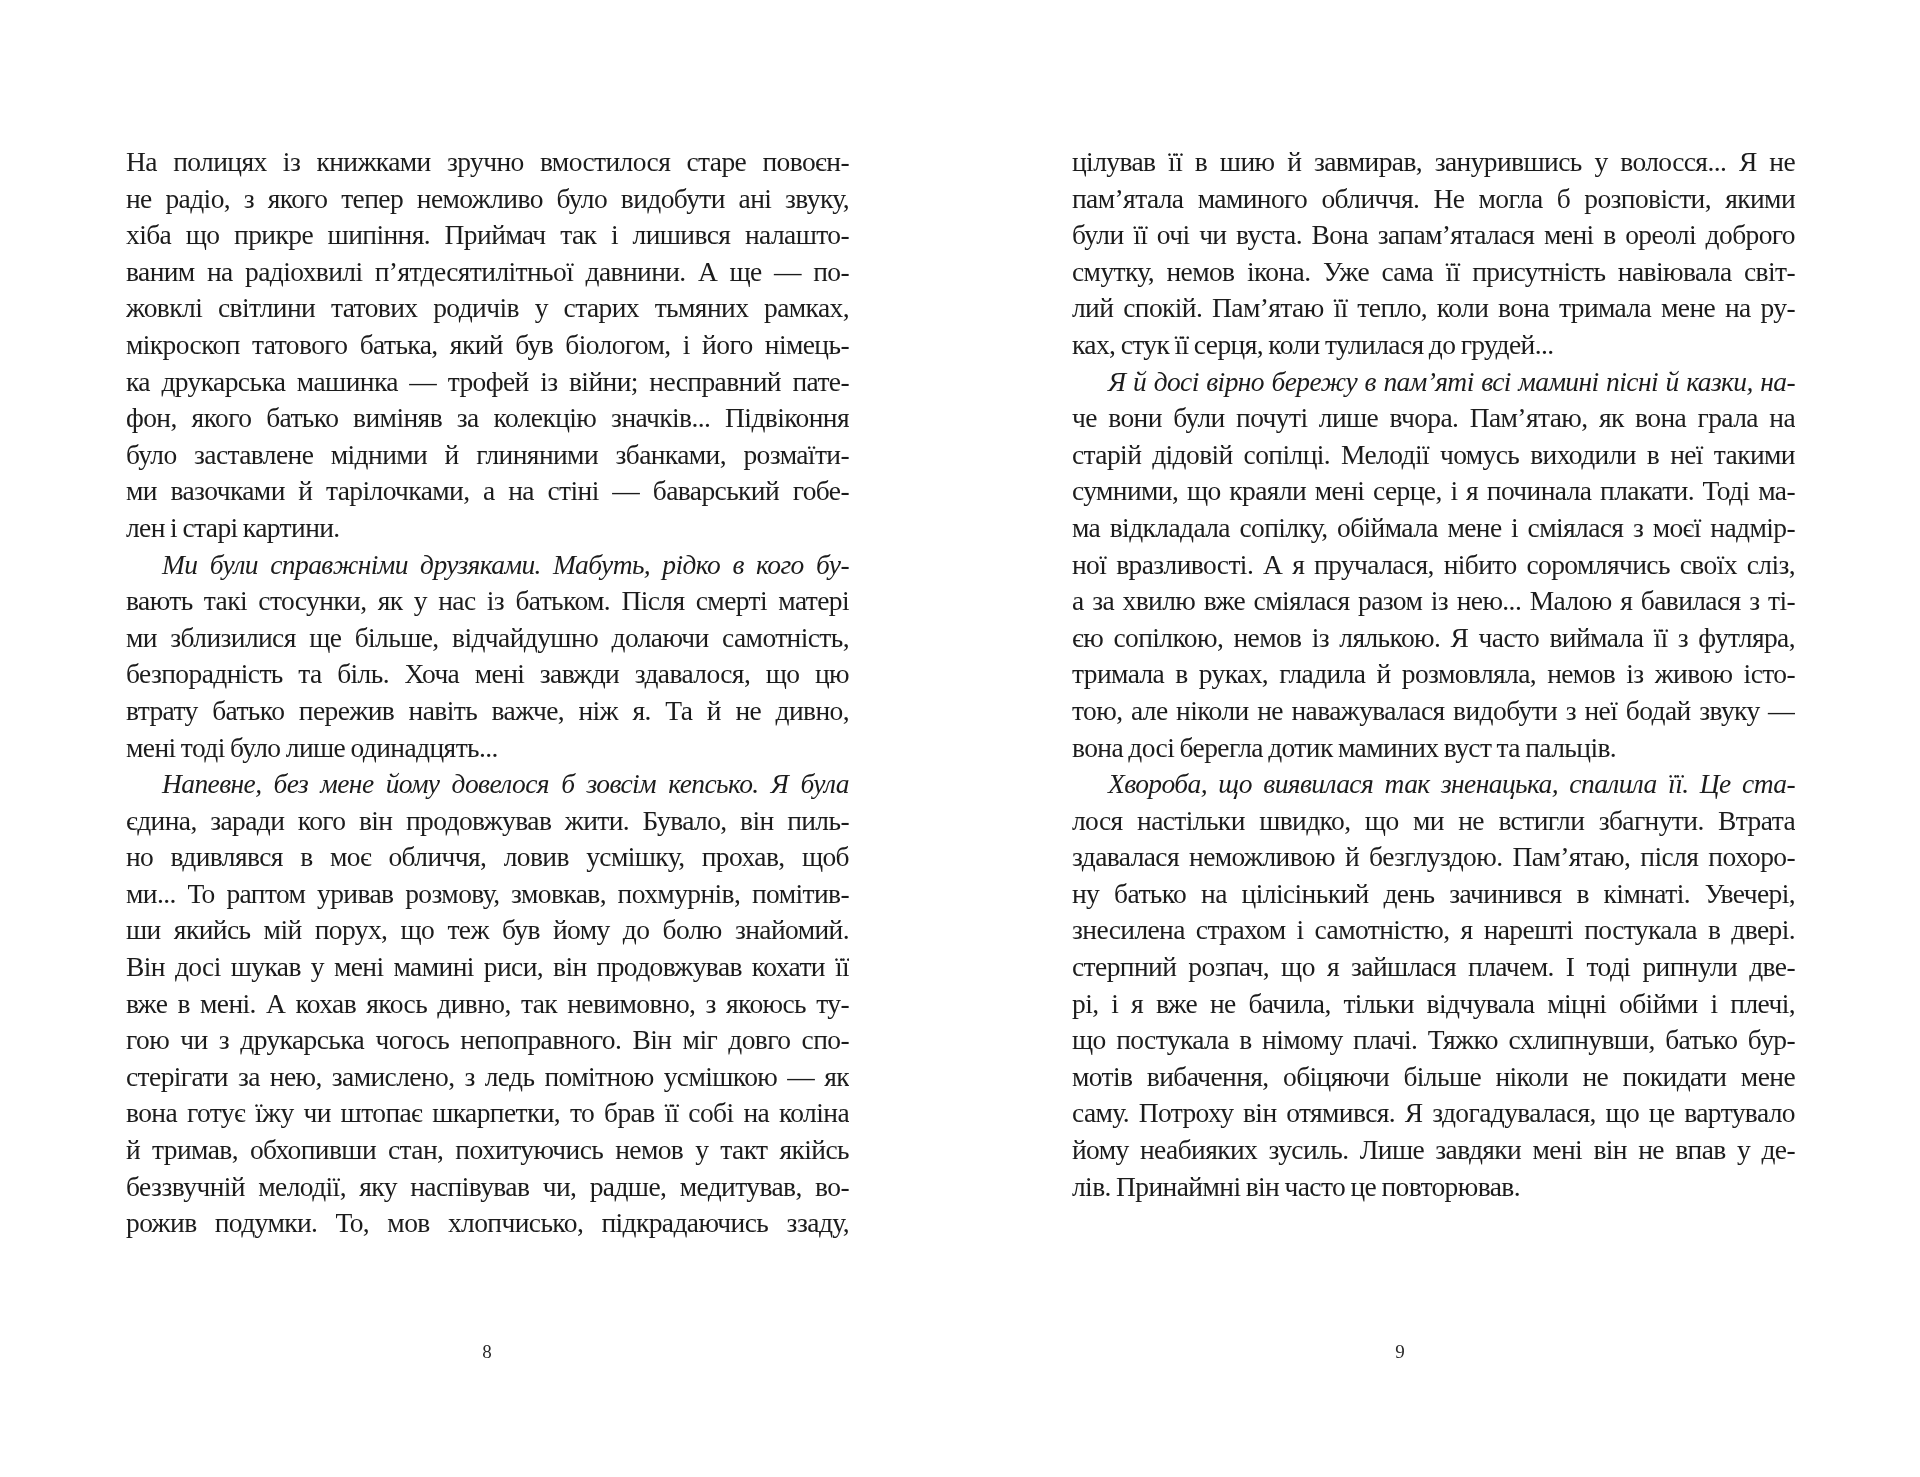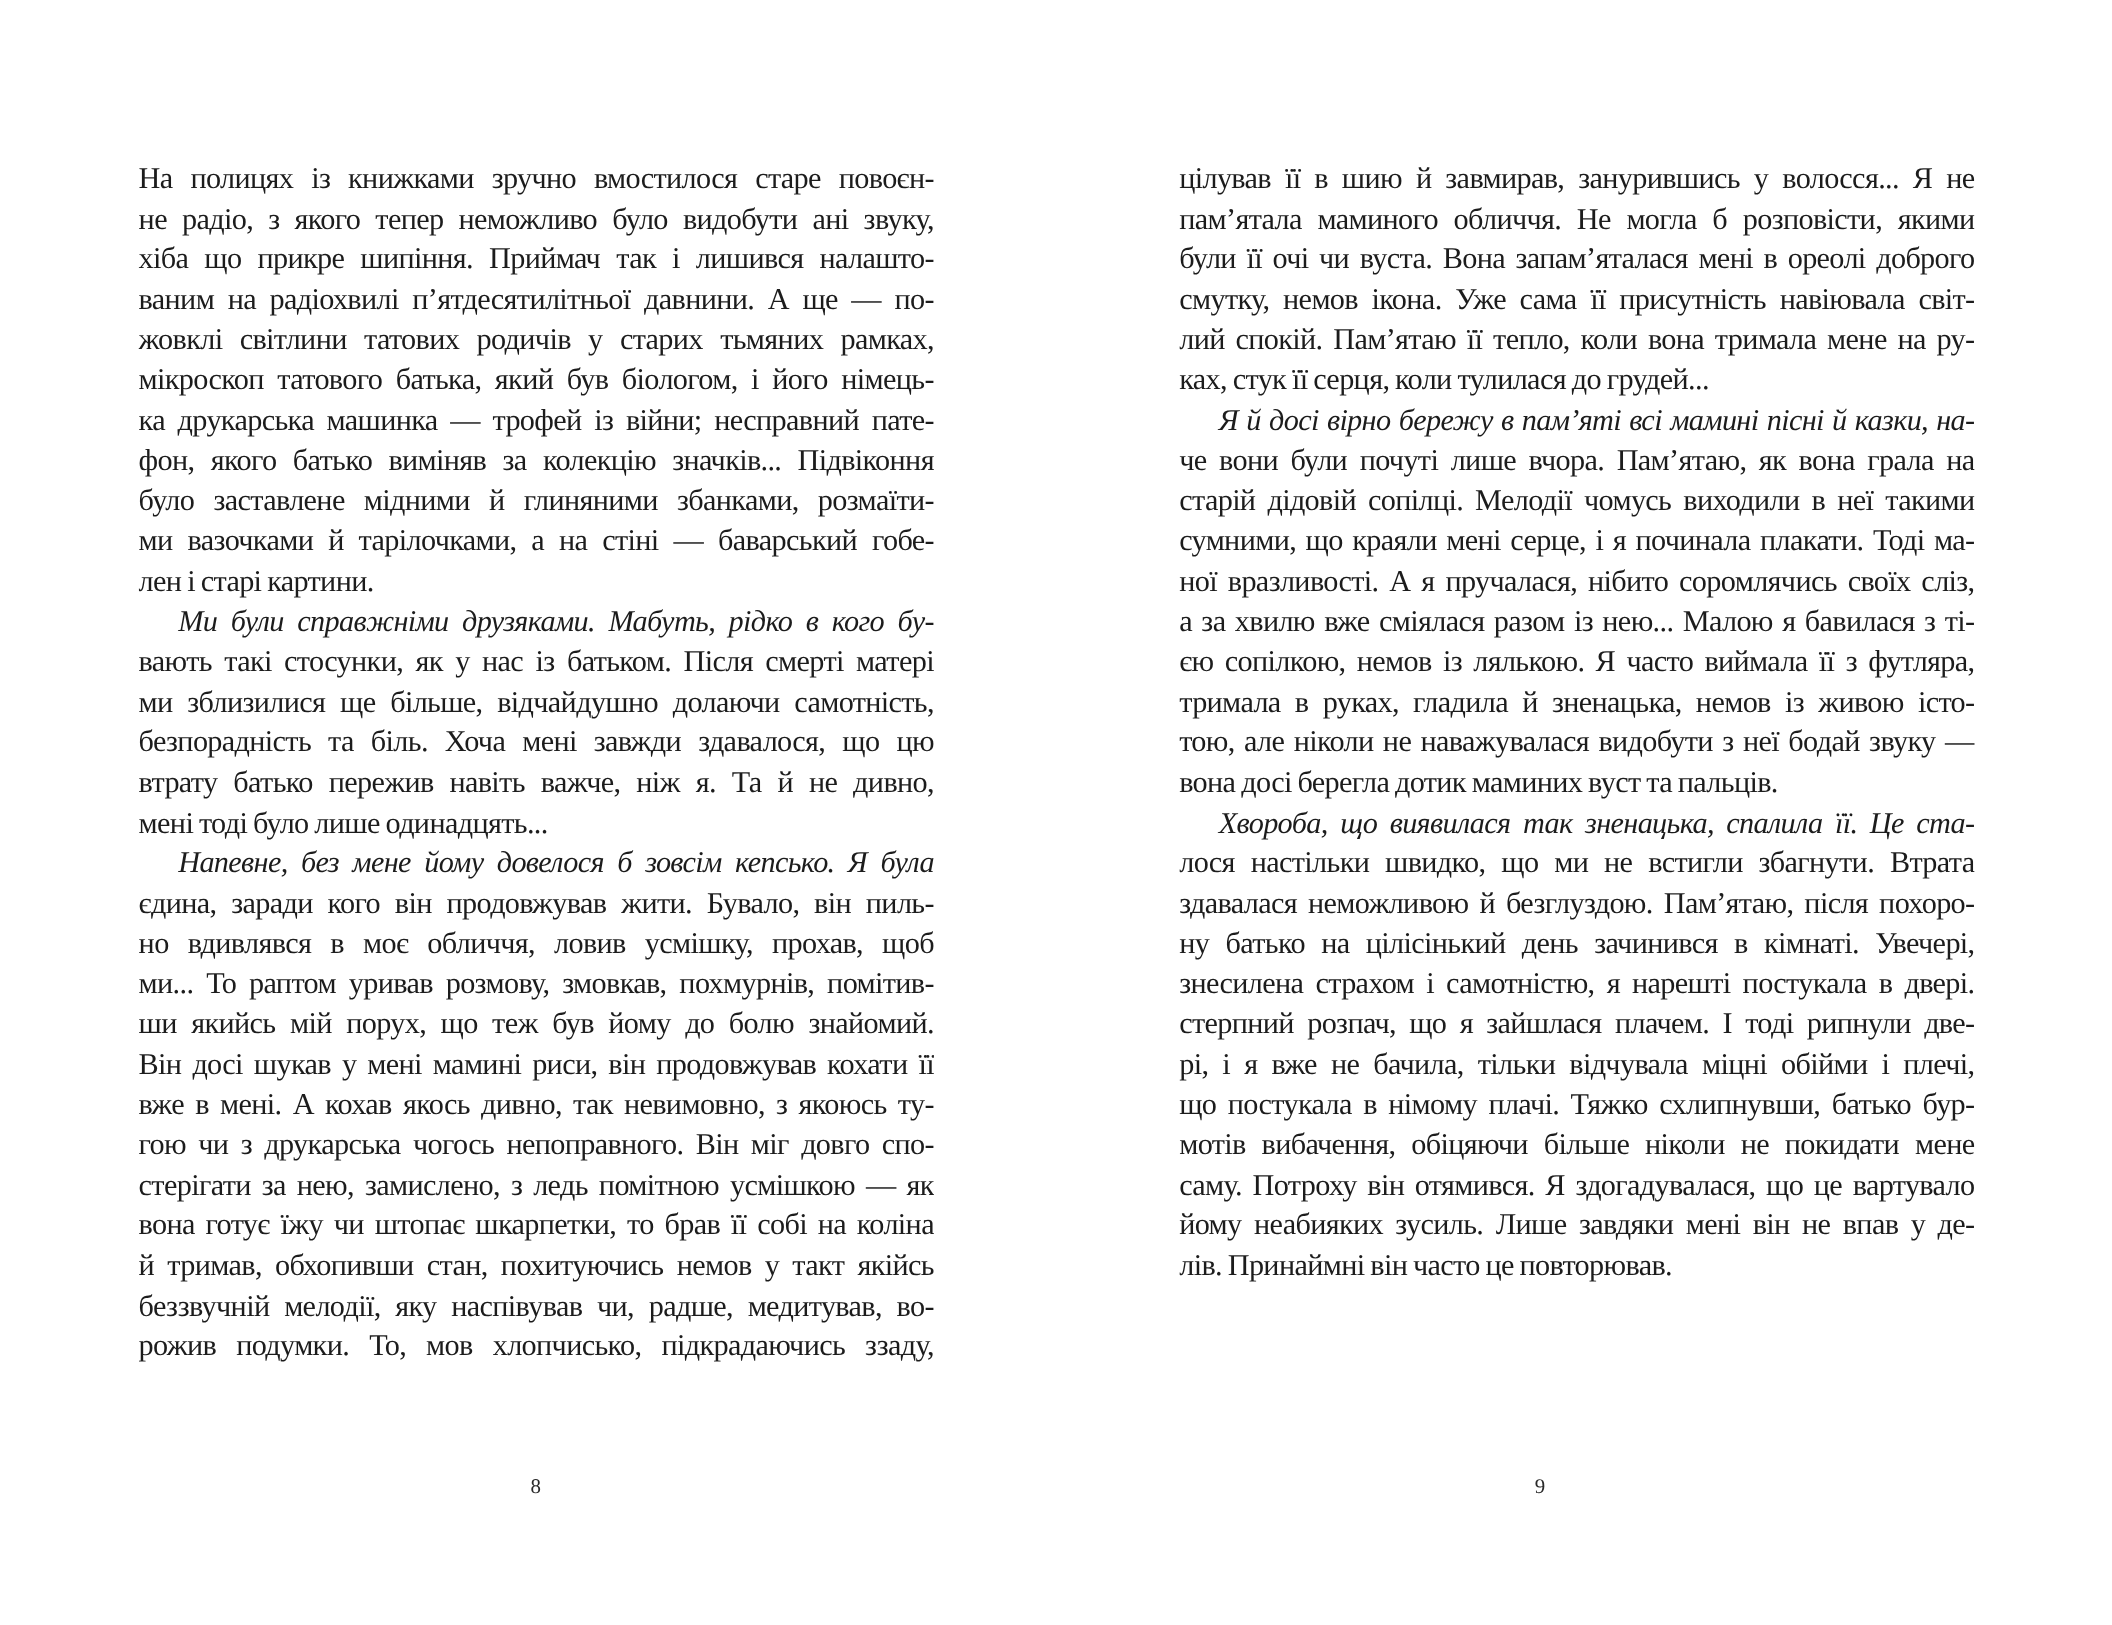--- a/index.html
+++ b/index.html
@@ -106,24 +106,25 @@
         <span class="line">цілував її в шию й завмирав, занурившись у волосся... Я не</span>
         <span class="line">пам’ятала маминого обличчя. Не могла б розповісти, якими</span>
         <span class="line">були її очі чи вуста. Вона запам’яталася мені в ореолі доброго</span>
         <span class="line">смутку, немов ікона. Уже сама її присутність навіювала світ-</span>
         <span class="line">лий спокій. Пам’ятаю її тепло, коли вона тримала мене на ру-</span>
         <span class="line last">ках, стук її серця, коли тулилася до грудей...</span>
         <span class="line indent">Я й досі вірно бережу в пам’яті всі мамині пісні й казки, на-</span>
         <span class="line">че вони були почуті лише вчора. Пам’ятаю, як вона грала на</span>
         <span class="line">старій дідовій сопілці. Мелодії чомусь виходили в неї такими</span>
         <span class="line">сумними, що краяли мені серце, і я починала плакати. Тоді ма-</span>
+        <span class="line">ма відкладала сопілку, обіймала мене і сміялася з моєї надмір-</span>
         <span class="line">ної вразливості. А я пручалася, нібито соромлячись своїх сліз,</span>
         <span class="line">а за хвилю вже сміялася разом із нею... Малою я бавилася з ті-</span>
         <span class="line">єю сопілкою, немов із лялькою. Я часто виймала її з футляра,</span>
-        <span class="line">тримала в руках, гладила й зненацька, немов із живою істо-</span>
+        <span class="line">тримала в руках, гладила й розмовляла, немов із живою істо-</span>
         <span class="line">тою, але ніколи не наважувалася видобути з неї бодай звуку —</span>
         <span class="line last">вона досі берегла дотик маминих вуст та пальців.</span>
         <span class="line indent">Хвороба, що виявилася так зненацька, спалила її. Це ста-</span>
         <span class="line">лося настільки швидко, що ми не встигли збагнути. Втрата</span>
         <span class="line">здавалася неможливою й безглуздою. Пам’ятаю, після похоро-</span>
         <span class="line">ну батько на цілісінький день зачинився в кімнаті. Увечері,</span>
         <span class="line">знесилена страхом і самотністю, я нарешті постукала в двері.</span>
         <span class="line">стерпний розпач, що я зайшлася плачем. І тоді рипнули две-</span>
         <span class="line">рі, і я вже не бачила, тільки відчувала міцні обійми і плечі,</span>
         <span class="line">що постукала в німому плачі. Тяжко схлипнувши, батько бур-</span>

